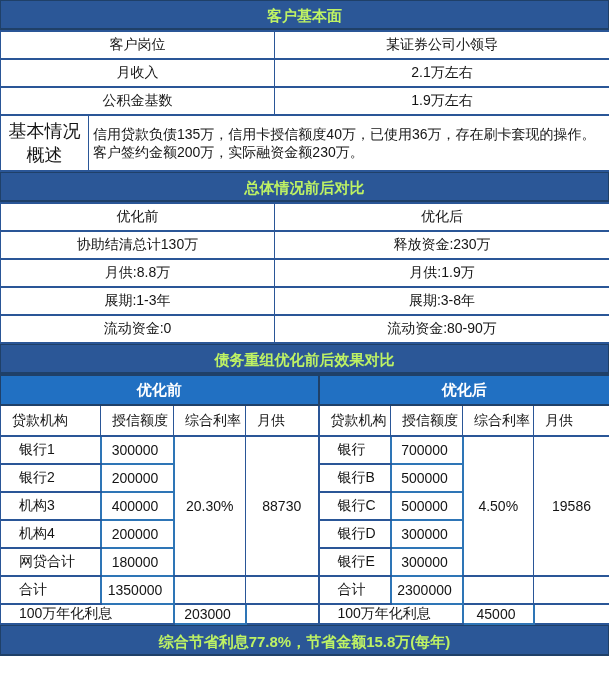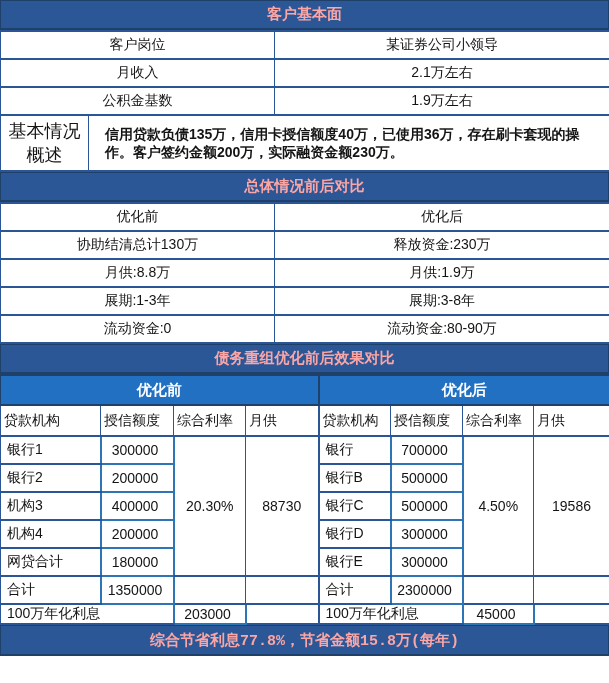--- a/index.html
+++ b/index.html
@@ -4,51 +4,51 @@
 <style>
   * { margin:0; padding:0; box-sizing:border-box; }
   html,body { background:#ffffff; }
   body {
     width:609px;
     font-family:"Liberation Sans","DejaVu Sans",sans-serif;
     color:#141414;
   }
   .sheet { width:609px; }
   .band {
-    background:#2b5797; color:#fca5a5; font-weight:bold;
+    background:#2b5797; color:#bef264; font-weight:bold;
     text-align:center; font-size:15px;
     height:30px; line-height:30px;
-    border:1px solid #1f4068; border-bottom-width:2px;font-family:Liberation Mono, monospace;
+    border:1px solid #1f4068; border-bottom-width:2px;
   }
   .band.footer { height:31px; line-height:31px; }
   table { border-collapse:collapse; width:609px; table-layout:fixed; }
   td {
     border:1px solid #2a5697;
     border-top-width:2px; border-bottom-width:2px;
     font-size:14px; height:28px;
     text-align:center; vertical-align:middle;
     background:#ffffff; overflow:hidden;
   }
-  td.lbl   { text-align:left;  padding-left:6px; }
+  td.lbl   { text-align:left;  padding-left:18px; }
   td.amt   {
     padding-right:4px;
     border:2px solid #2e75b6;
   }
   td.split { border-left:2px solid #2a5697; }
   td.overview-label { height:56px; font-size:18px; }
   td.overview-text  {
-    text-align:left; padding:2px 16px;
-    font-size:14px; line-height:18px; height:56px;font-weight:bold;
+    text-align:left; padding:2px 4px;
+    font-size:14px; line-height:18px; height:56px;
   }
   tr.subband td {
     background:#2170c2; color:#ffffff; font-weight:bold;
     font-size:15px; height:30px;
     border-color:#1f4068;
   }
-  tr.colhead td { text-align:left; padding-left:3px; height:31px; }
+  tr.colhead td { text-align:left; padding-left:11px; height:31px; }
   tr.interest td { height:20px; }
 </style>
 </head>
 <body>
 
 <div class="sheet">
 
   <div class="band">客户基本面</div>
 
   <table>

